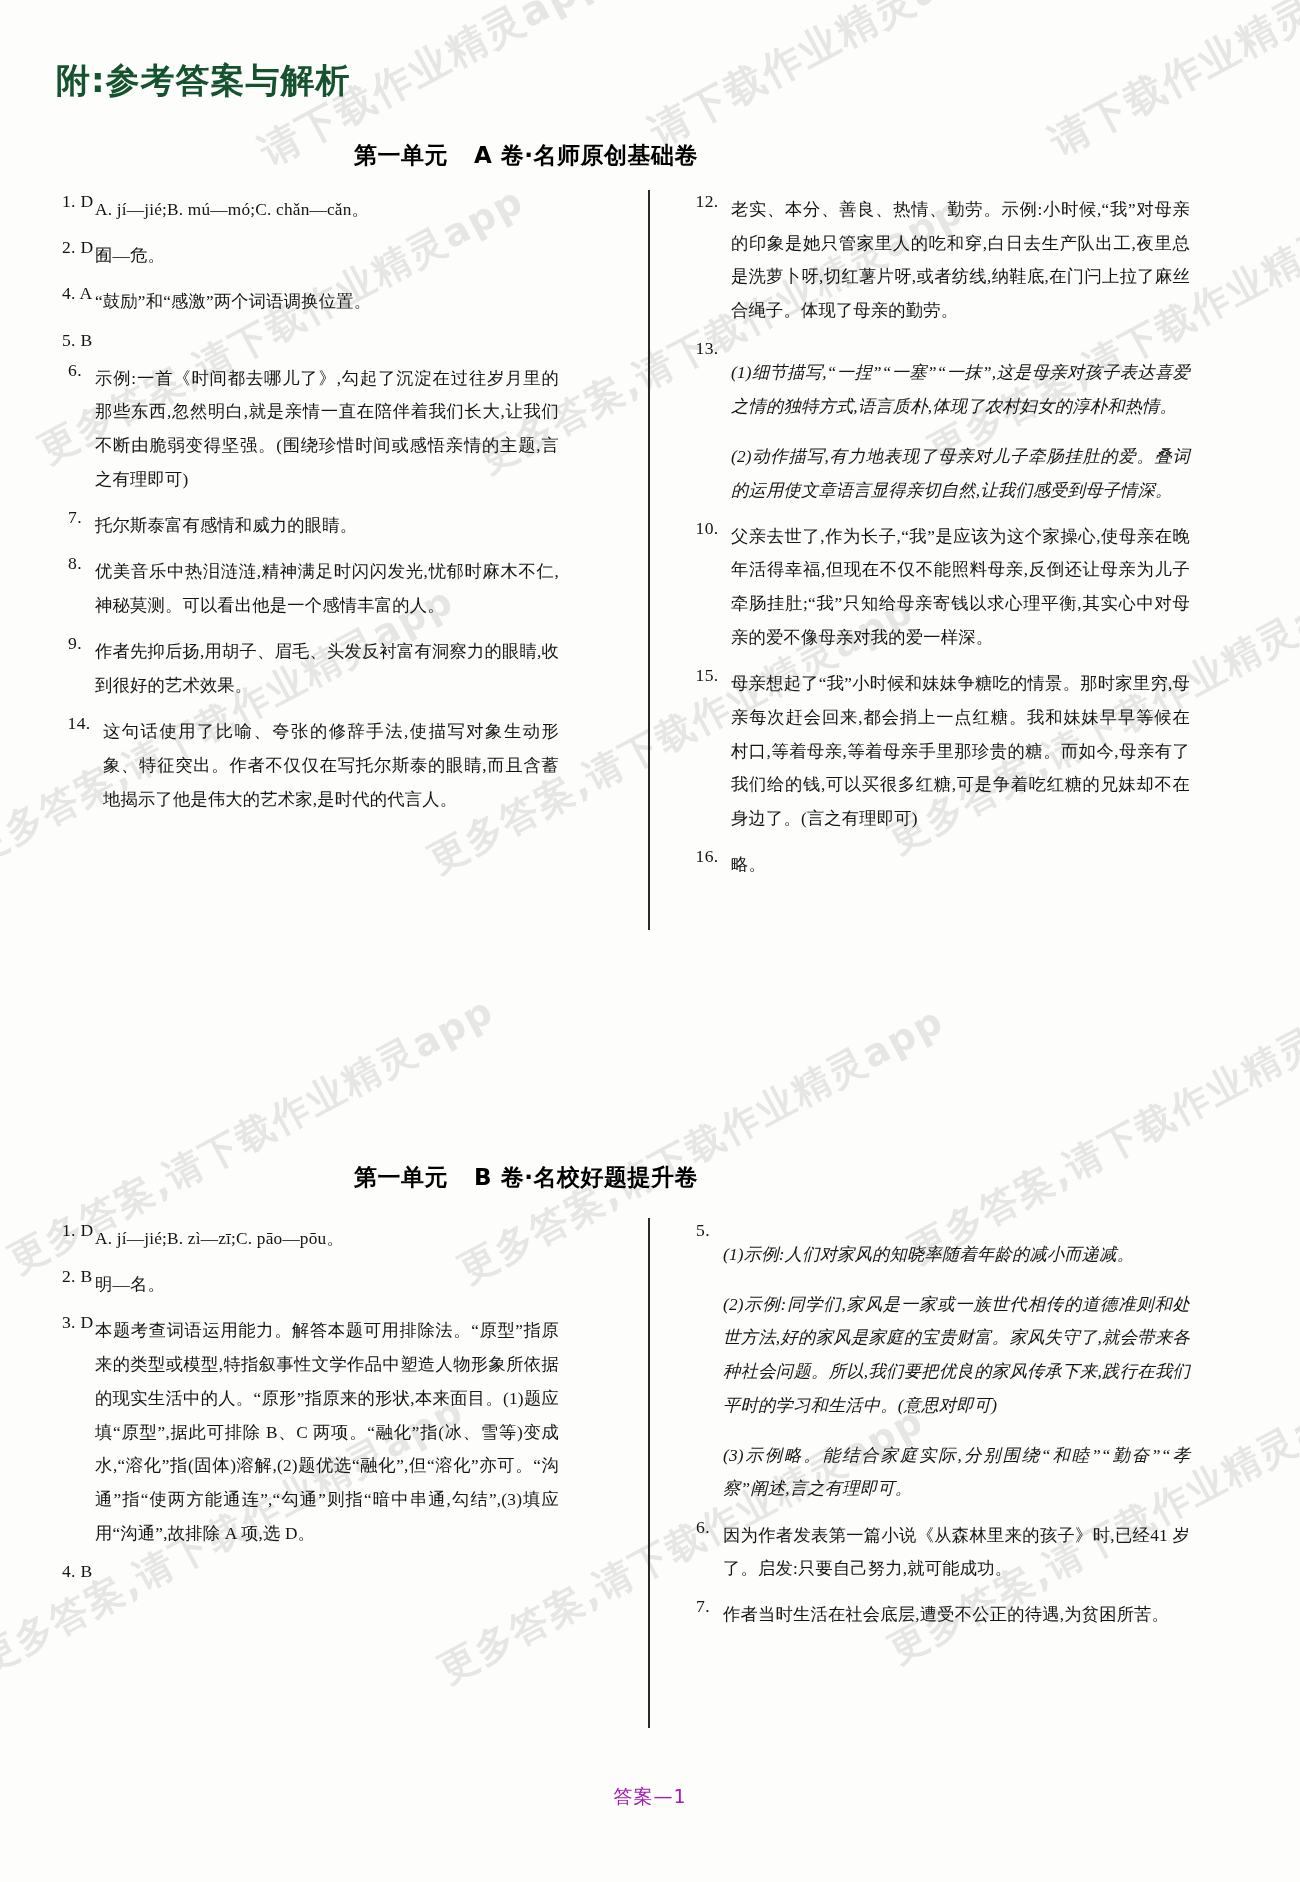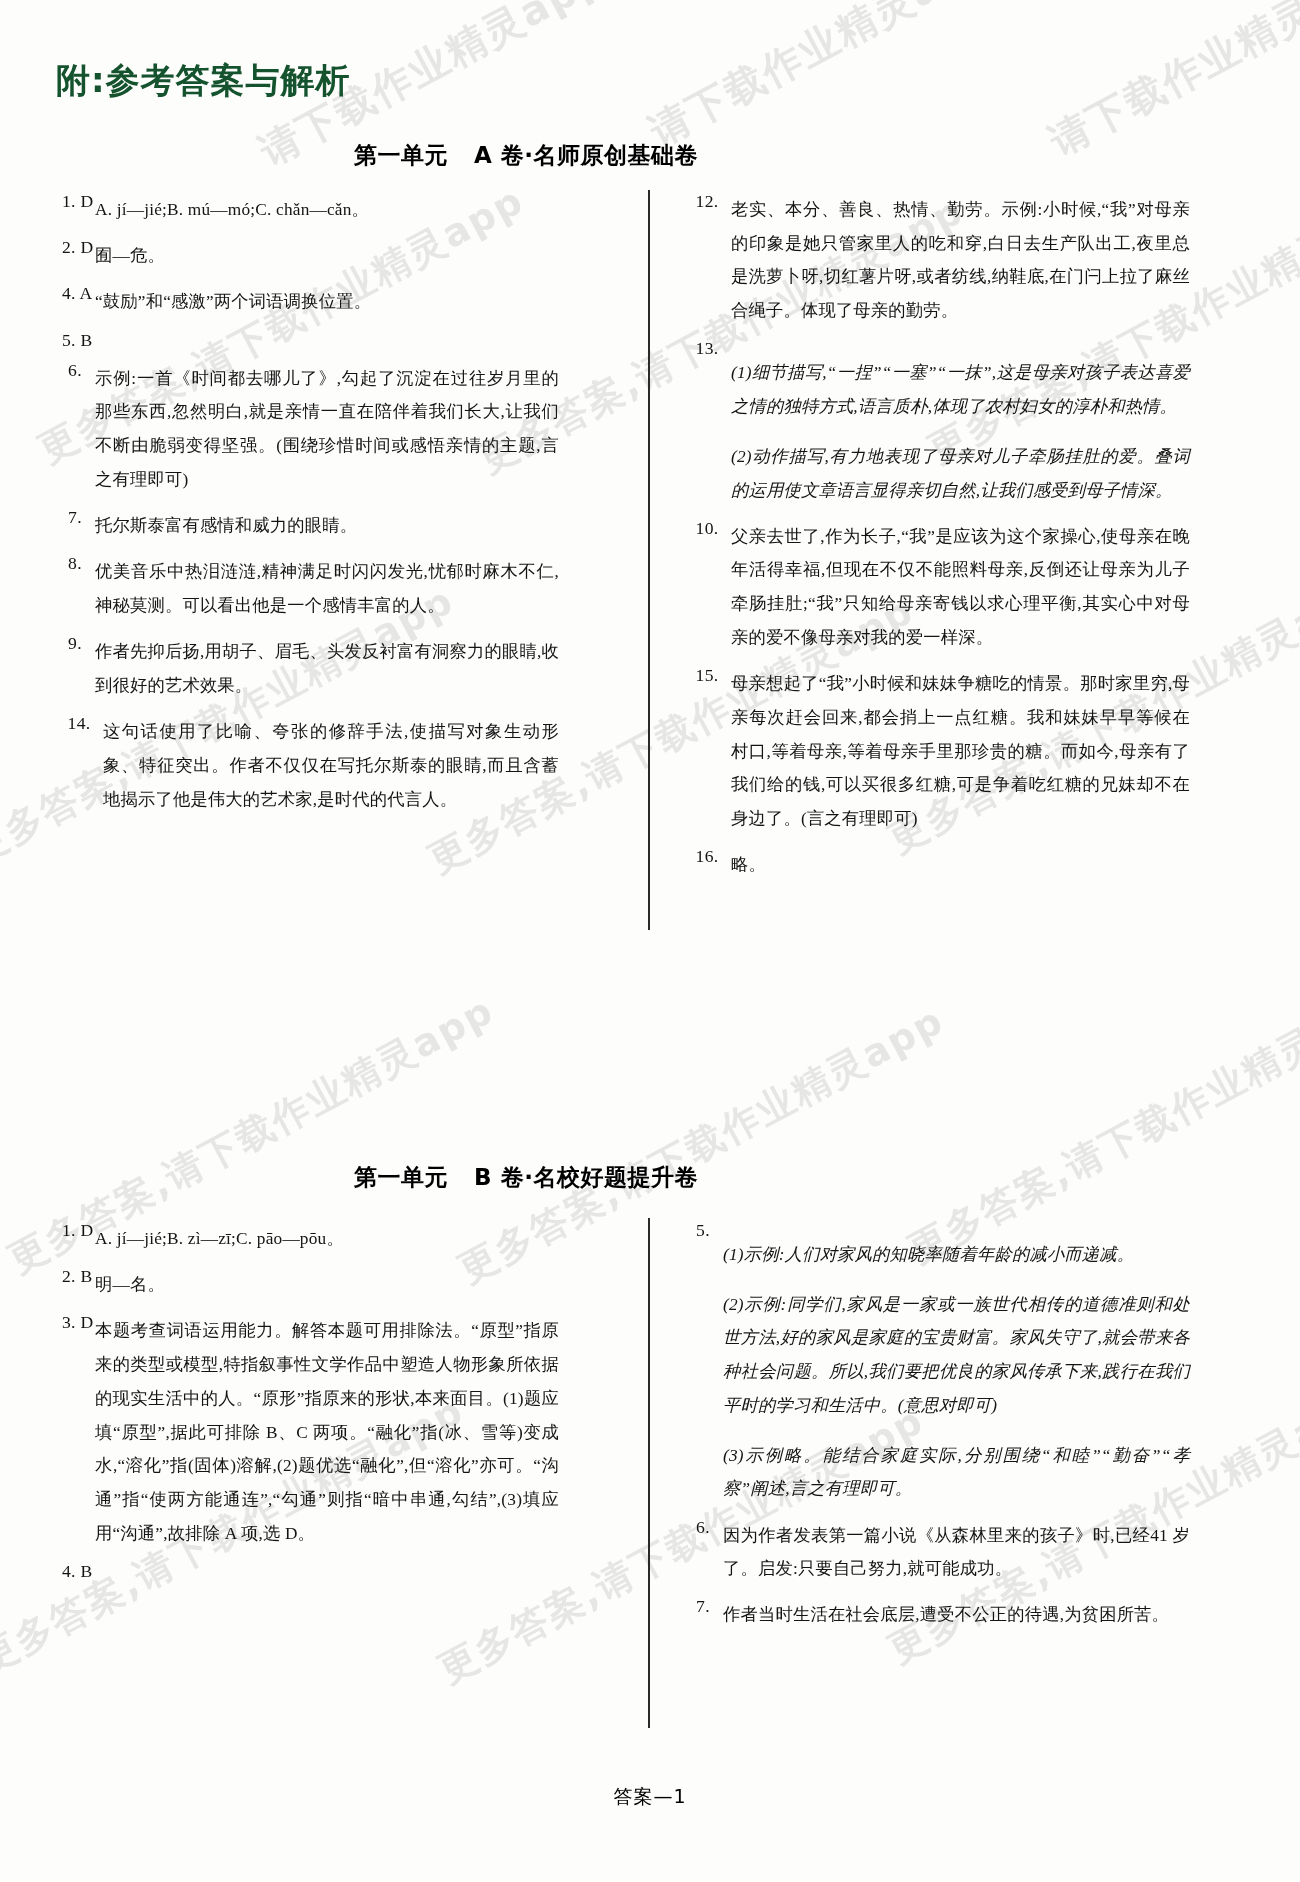--- a/index.html
+++ b/index.html
@@ -113,21 +113,21 @@
 
   
   .footer {
     position: absolute;
     left: 0;
     width: 1300px;
     text-align: center;
     bottom: 72px;
     font-size: 19px;
     font-family: "DejaVu Sans", sans-serif;
-    color: #000000;
+    color: #a21caf;
     z-index: 10;
     letter-spacing: 1px;
   }
 </style>
 </head>
 <body>
 
 <div class="page">
 
   <div class="wm-layer">

